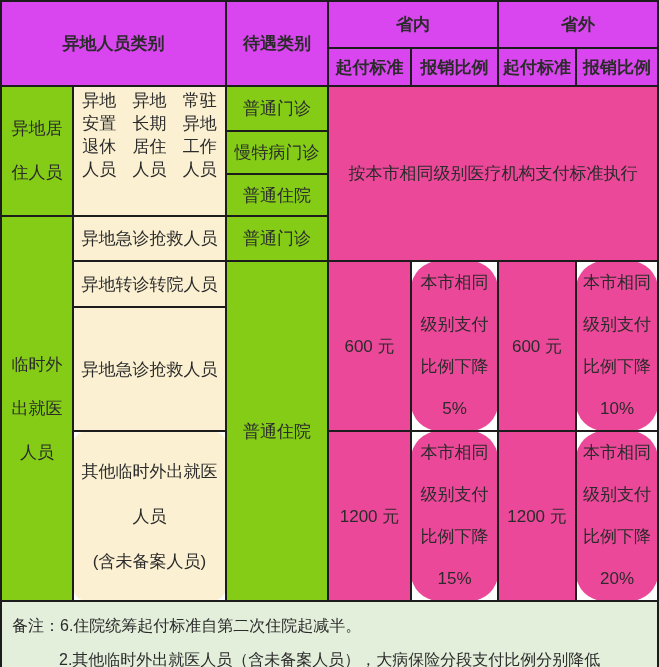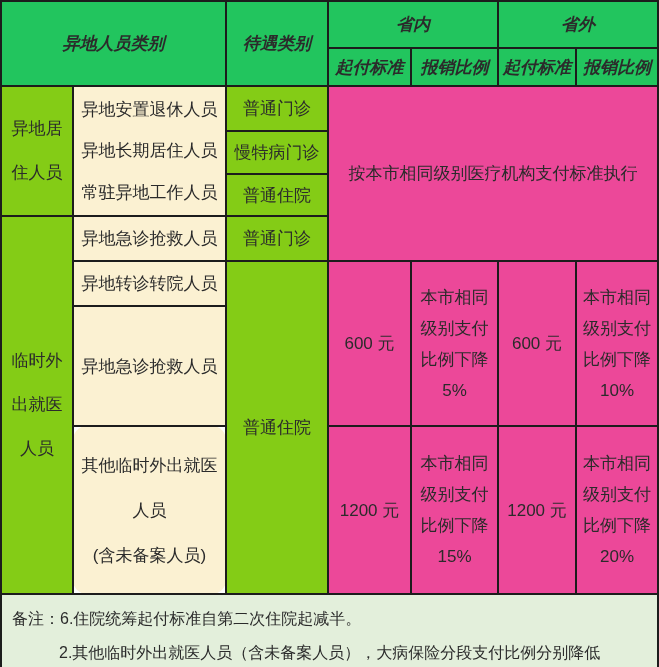--- a/index.html
+++ b/index.html
@@ -13,30 +13,30 @@
   }
   td,th{
     border:2px solid #1c1c1c;
     text-align:center;
     vertical-align:middle;
     font-size:17px;
     padding:0;
     overflow:hidden;
   }
   th{font-weight:700;}
-  .pink{background:#22c55e;font-style:italic;}
+  .pink{background:#d946ef;}
   .blue{background:#84cc16;}
   .yellow{background:#fbf1d2;}
   .cream{background:#ec4899;}
   .green{background:#e3efdb;}
   .pre{white-space:pre-line;}
   .name{line-height:44px;}
-  .rlines{line-height:31px;}
+  .rlines{line-height:42px;border-radius:28px;}
   .other{line-height:45px;border-radius:14px;}
-  .stack3{display:flex;flex-direction:column;justify-content:space-around;height:124px;}
+  .stack3{display:flex;flex-direction:row;justify-content:space-around;height:124px;}
   tr.r1{height:47px;} tr.r2{height:38px;} tr.r3{height:45px;} tr.r4{height:43px;}
   tr.r5{height:42px;} tr.r6{height:45px;} tr.r7{height:45px;} tr.r8{height:120px;}
   tr.r9{height:168px;} tr.r10{height:74px;}
   td.notes{
     text-align:left;
     vertical-align:top;
     font-size:16px;
     padding:12px 8px 0 10px;
     line-height:24px;
   }

